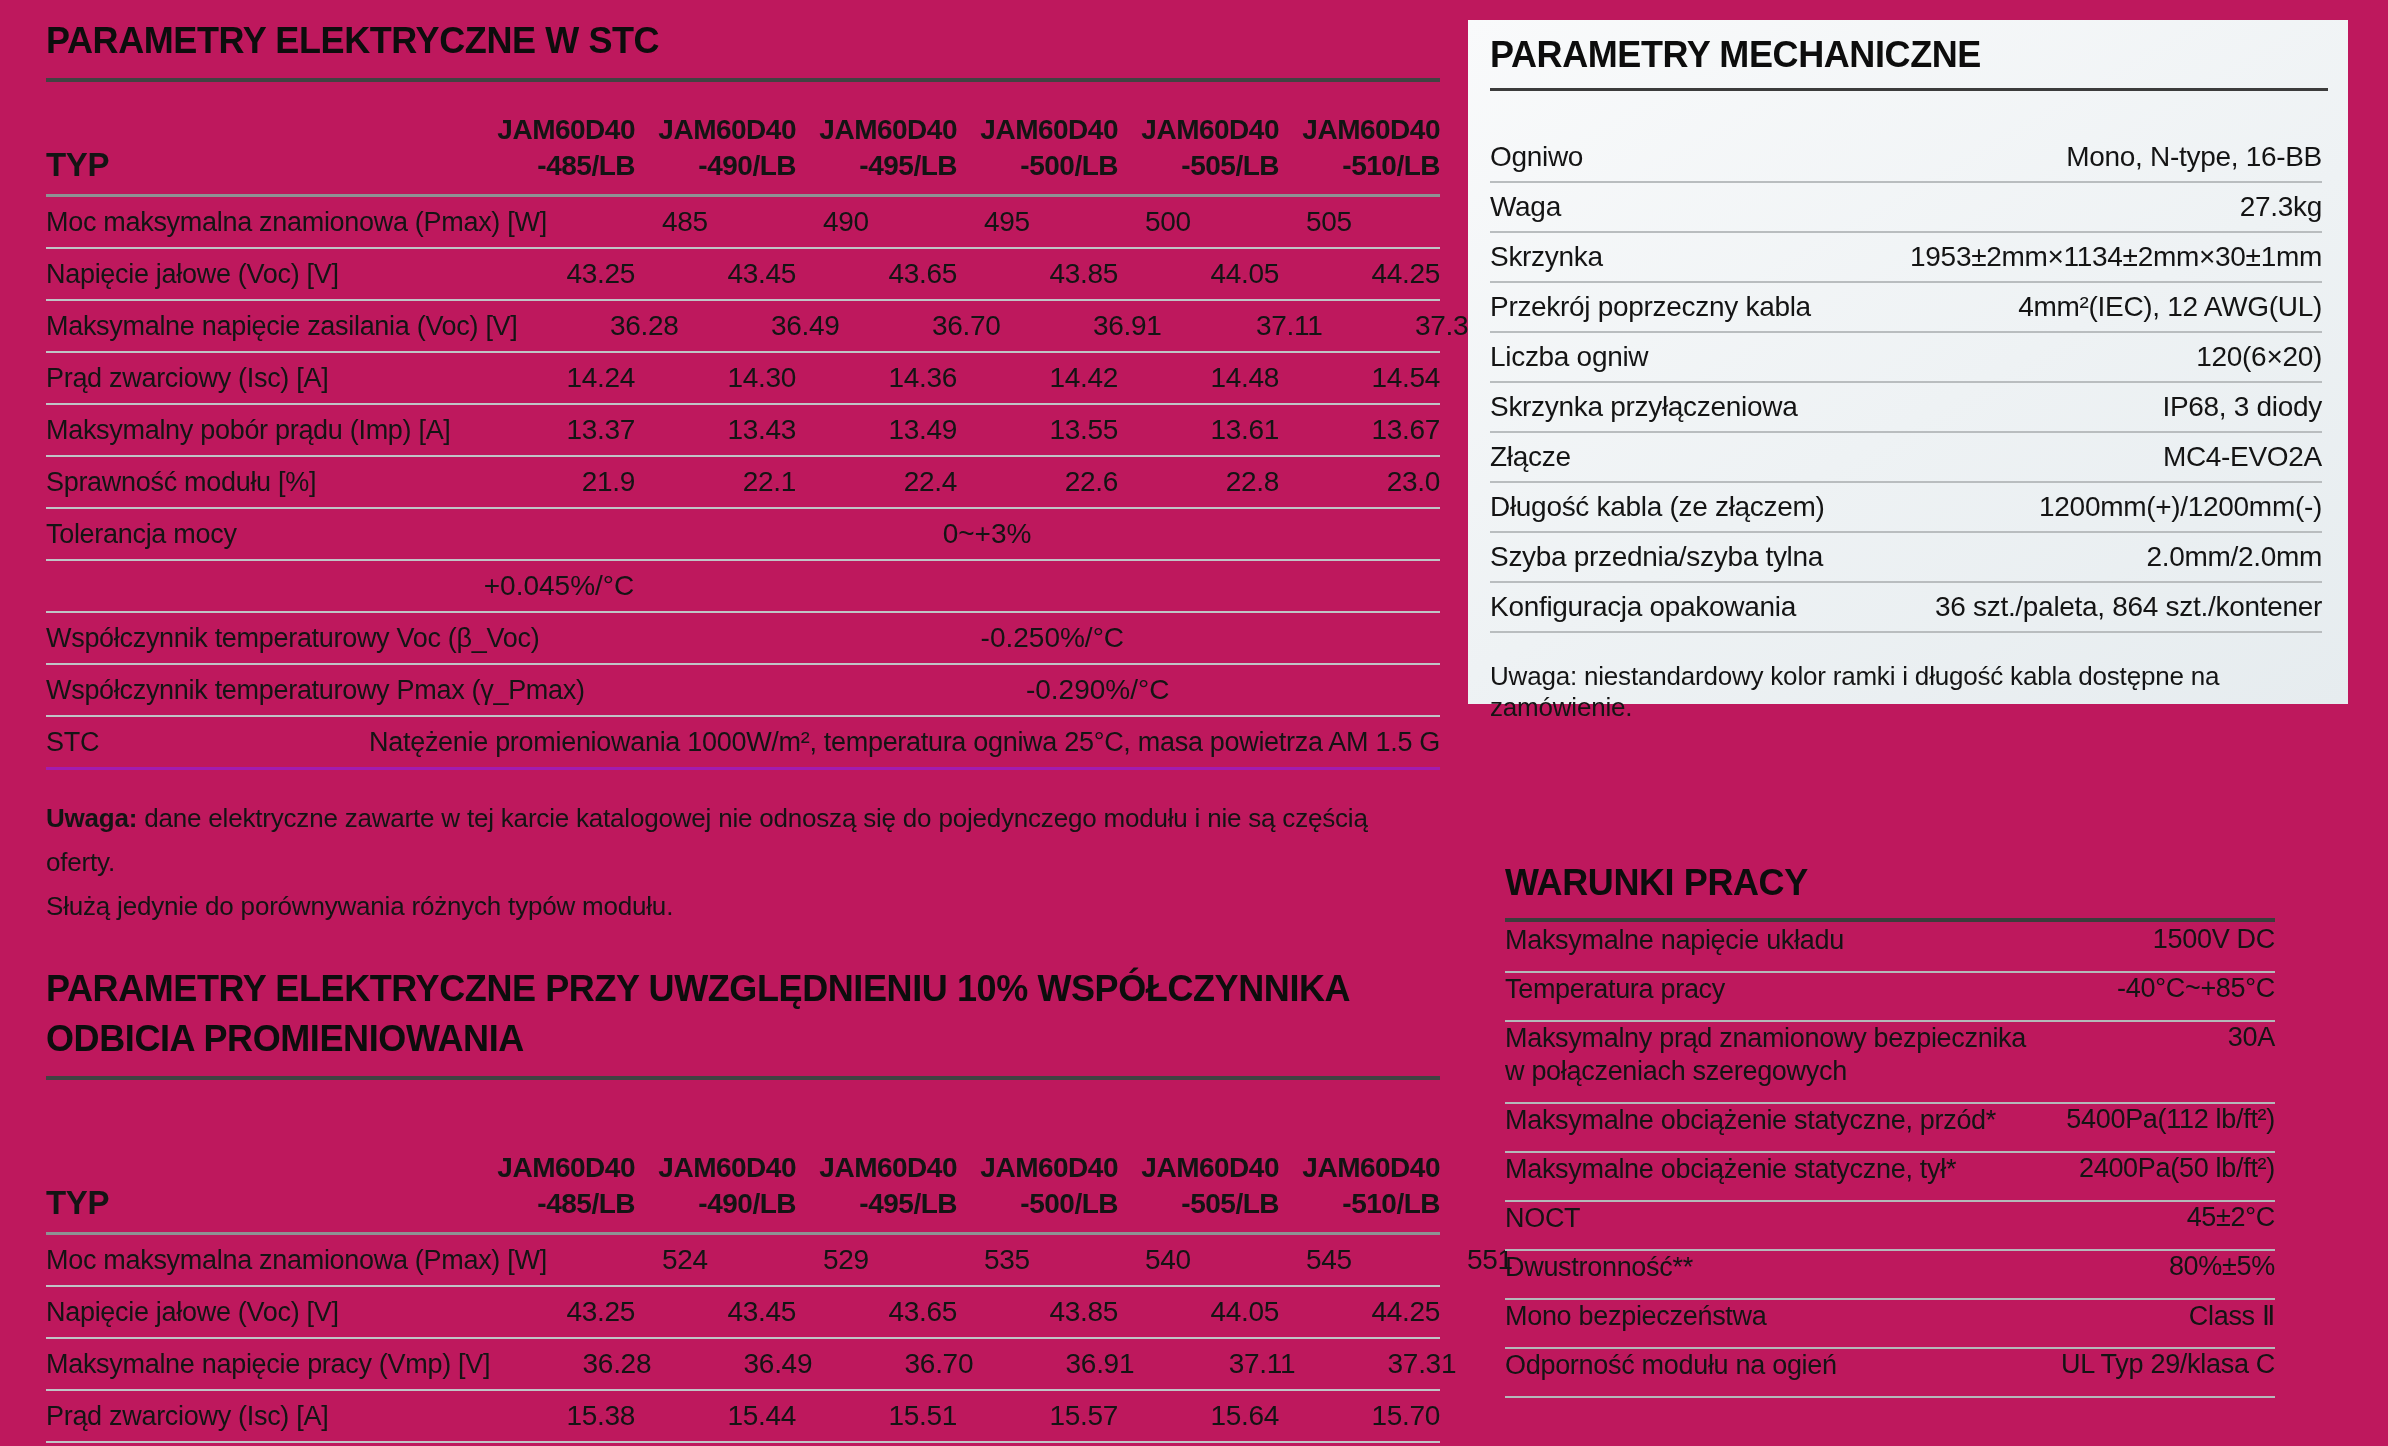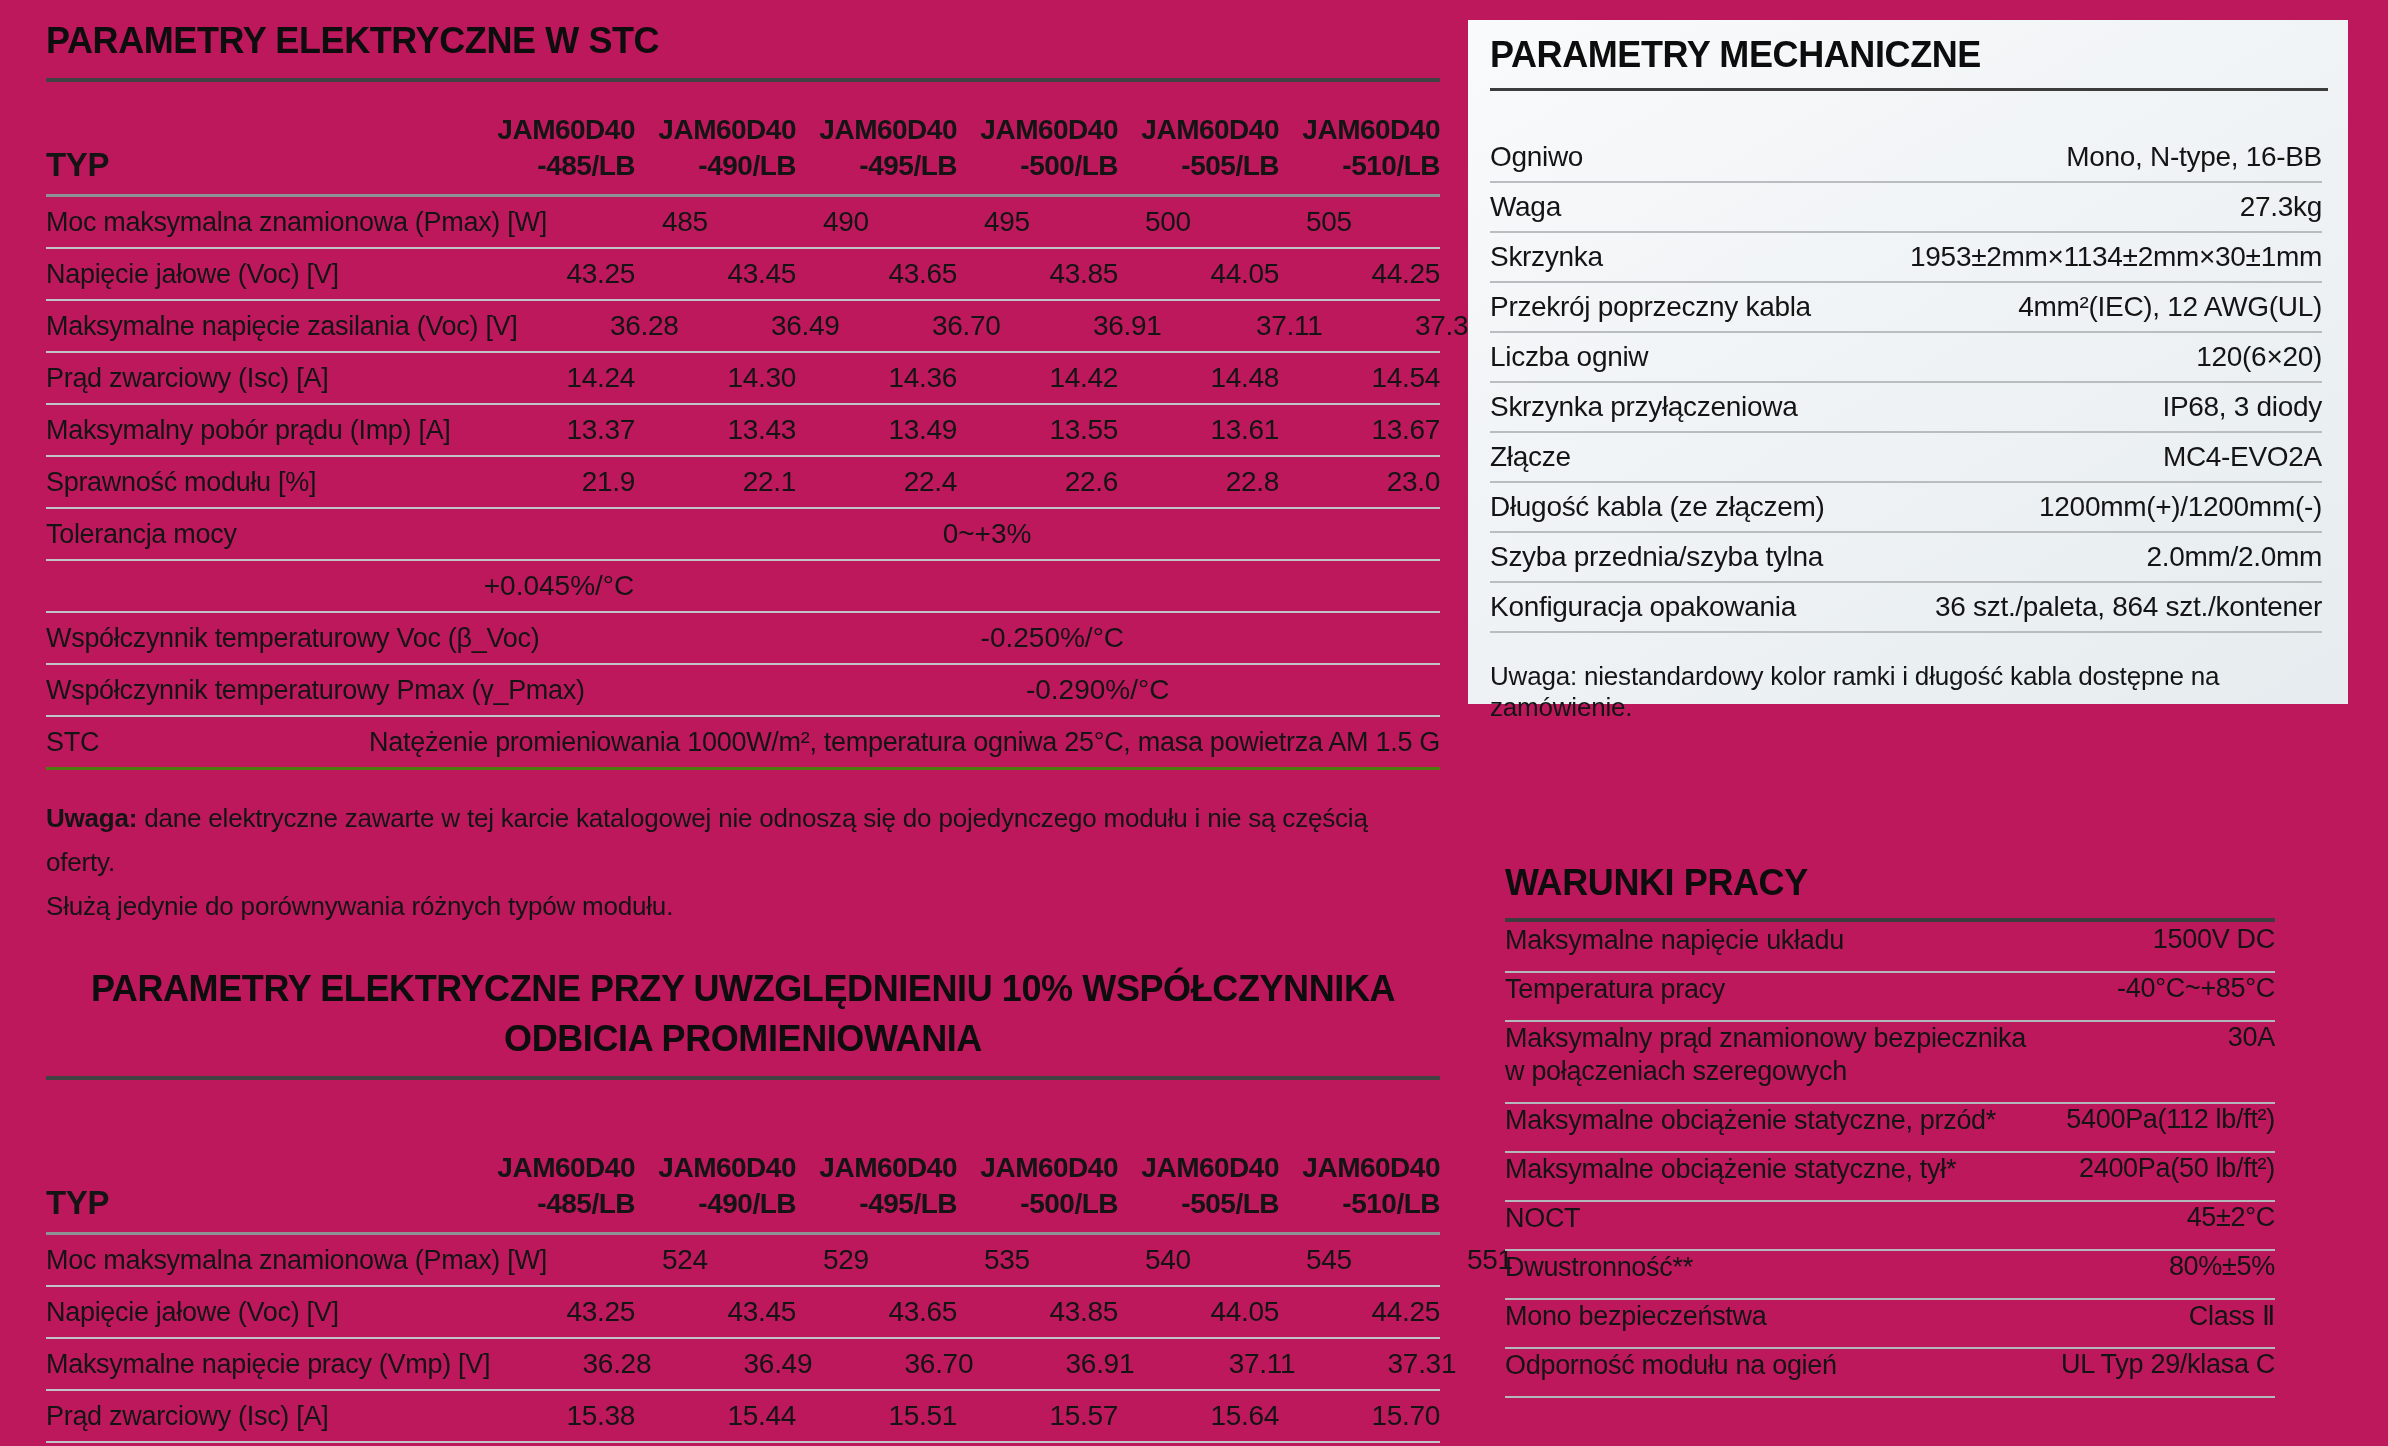--- a/index.html
+++ b/index.html
@@ -9,42 +9,42 @@
     color:#141414;-webkit-font-smoothing:antialiased;
   }
   .page{position:absolute;inset:0;background:#be185d;}
 
   
   .left-col{position:absolute;left:46px;top:16px;width:1394px;}
   .sec-title{
     font-size:36px;font-weight:800;letter-spacing:-0.4px;color:#0d0d0d;
     padding-bottom:12px;border-bottom:4px solid #424242;line-height:50px;
   }
-  .sec-title.two-line{line-height:50px;text-align:center;}
+  .sec-title.two-line{line-height:50px;}
   .spec-header{
     display:flex;align-items:flex-end;
     padding:30px 0 10px 0;border-bottom:3px solid #8e9294;
   }
   .spec-header .typ{
     flex:1;font-size:33px;font-weight:800;letter-spacing:-0.3px;align-self:flex-end;
   }
   .spec-header .model-cell{
     width:161px;flex:none;text-align:right;font-weight:700;font-size:28px;line-height:36px;
     letter-spacing:-0.5px;white-space:nowrap;
   }
   .spec-row{
     display:flex;align-items:center;height:50px;border-bottom:2px solid #c0c4c6;
     font-size:28px;
   }
   .spec-row .lbl{flex:1;font-size:27px;white-space:nowrap;letter-spacing:-0.3px;}
   .spec-row .val{width:161px;flex:none;text-align:right;letter-spacing:-0.3px;}
   .spec-row .span-val{width:966px;flex:none;text-align:center;padding-left:0;box-sizing:border-box;}
   .spec-row .span-val.shift{padding-left:60px;}
   .spec-row .stc-val{flex:1.8;text-align:right;font-size:27px;letter-spacing:-0.3px;white-space:nowrap;}
-  .spec-row.end{border-bottom:3px solid #4d7c0f;}
+  .spec-row.end{border-bottom:3px solid #a21caf;}
 
   .note{margin-top:26px;font-size:26px;line-height:44px;letter-spacing:-0.2px;}
   .note b{font-weight:800;}
 
   .sec2{margin-top:36px;}
   .spec-header.deep{padding-top:70px;}
 
   
   .mech-panel{
     position:absolute;left:1468px;top:20px;width:880px;height:684px;box-sizing:border-box;

